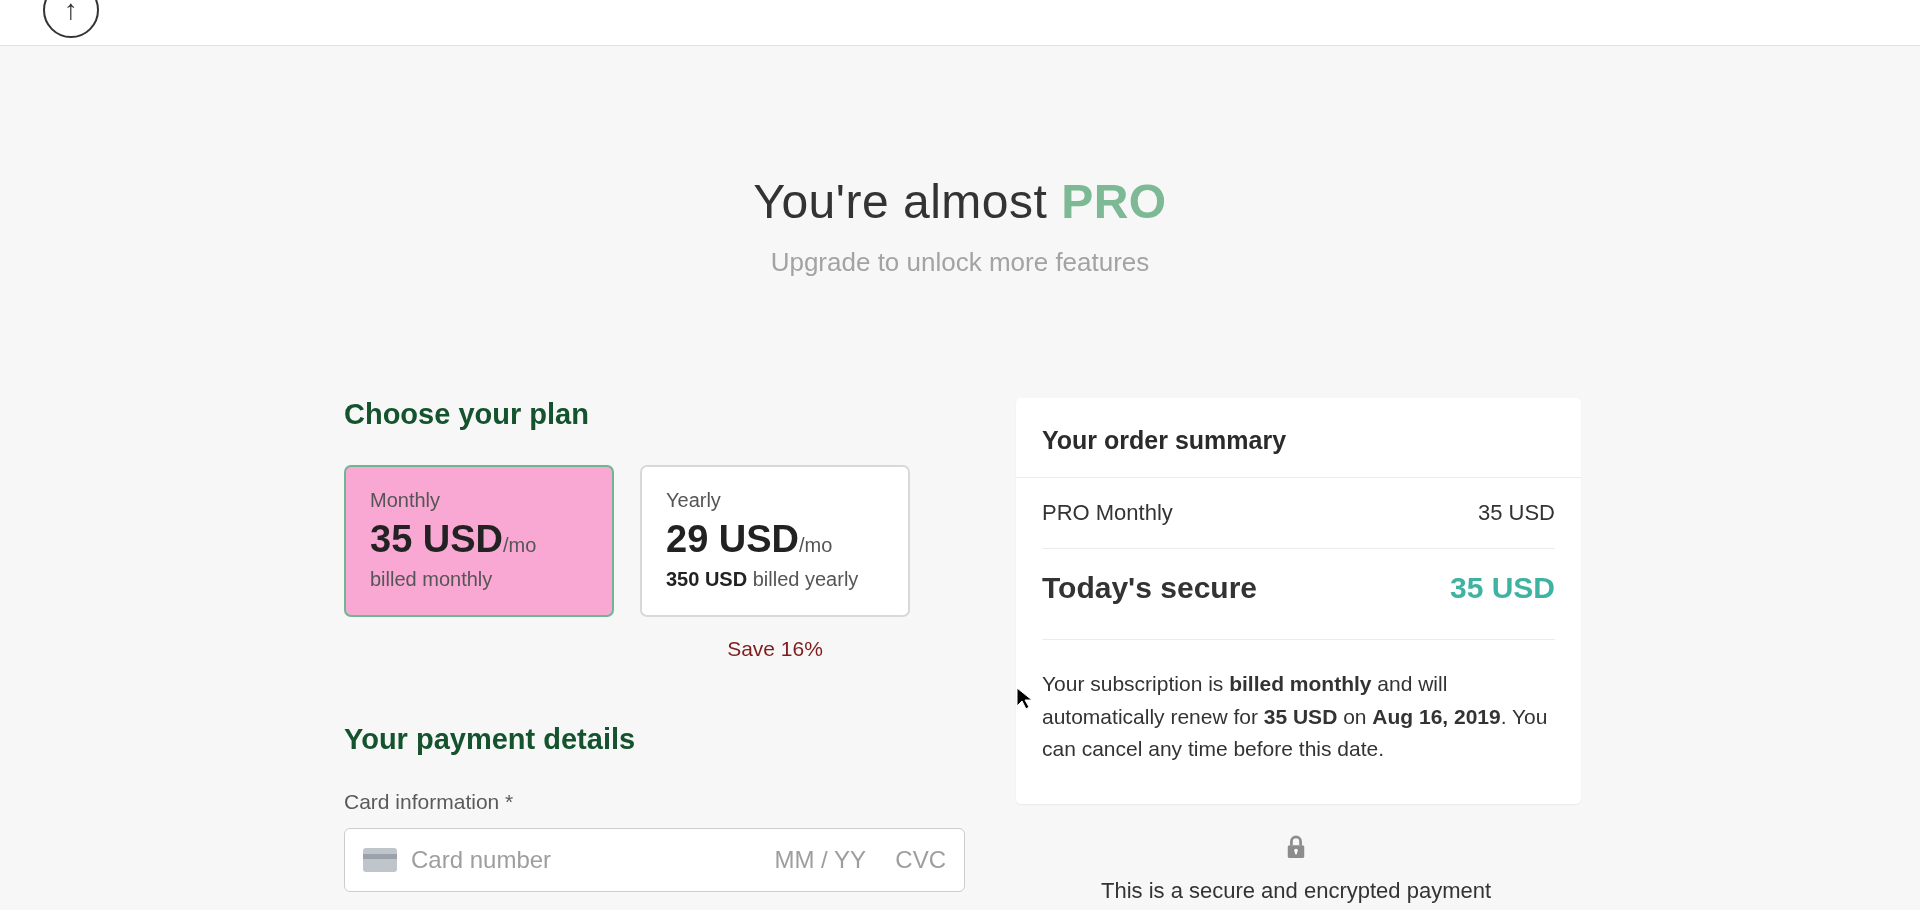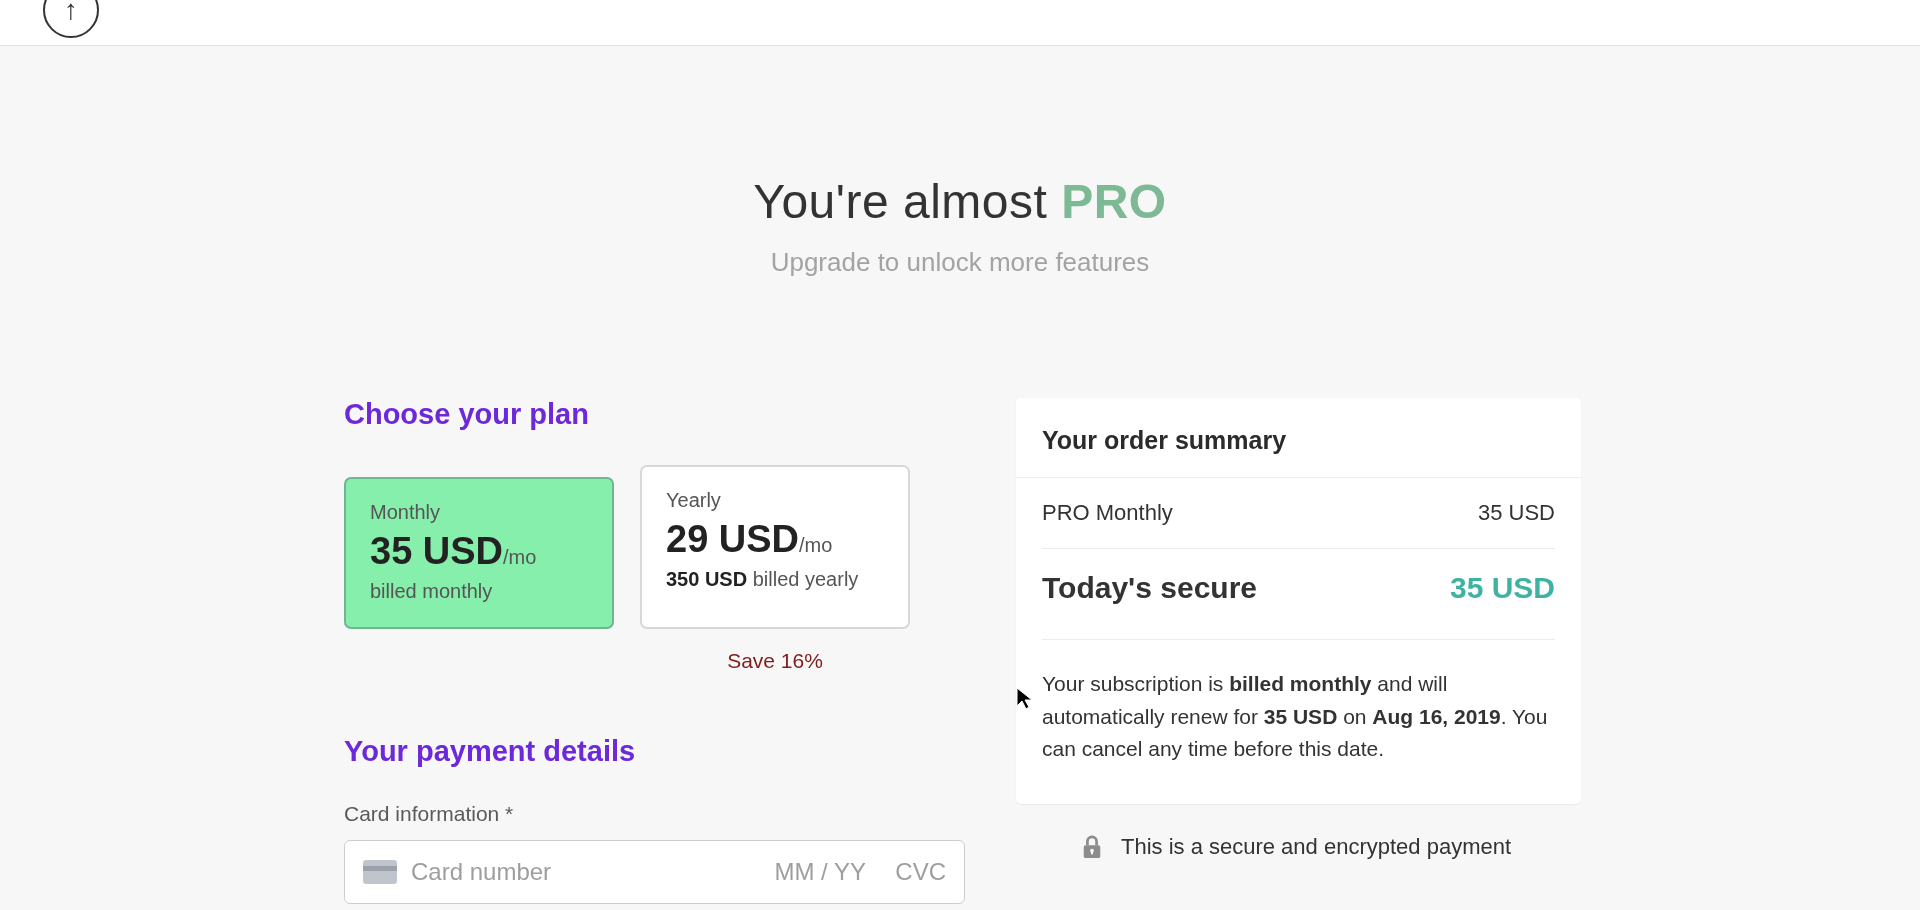--- a/index.html
+++ b/index.html
@@ -64,41 +64,40 @@
   gap: 106px;
   align-items: flex-start;
 }
 
 .left { width: 566px; }
 .right { width: 560px; }
 
 .sect-h {
   font-size: 29px;
   font-weight: 600;
-  color: #6d28d9;
+  color: #14532d;
   margin-bottom: 34px;
 }
 
 .plans {
   display: flex;
   gap: 26px;
   margin-bottom: 20px;
 }
 .plan-card {
   width: 270px;
   border: 2px solid #d8d8d8;
   border-radius: 7px;
   padding: 22px 24px 24px;
   background: #fff;
   cursor: pointer;
 }
 .plan-card.selected {
   border-color: #6fb693;
-  background: #86efac;
-  margin-top: 12px;
+  background: #f9a8d4;
 }
 .plan-label {
   font-size: 20px;
   color: #555;
   margin-bottom: 8px;
 }
 .plan-price {
   font-size: 38px;
   font-weight: 600;
   color: #222;
@@ -228,20 +227,21 @@
 .note .bold { font-weight: 600; }
 
 .secure {
   margin-top: 30px;
   display: flex;
   align-items: center;
   justify-content: center;
   gap: 18px;
   font-size: 22px;
   color: #333;
+  flex-direction: column;
 }
 .lock-icon {
   width: 22px;
   height: 26px;
 }
 
 .cursor {
   position: absolute;
   left: 1016px;
   top: 687px;

